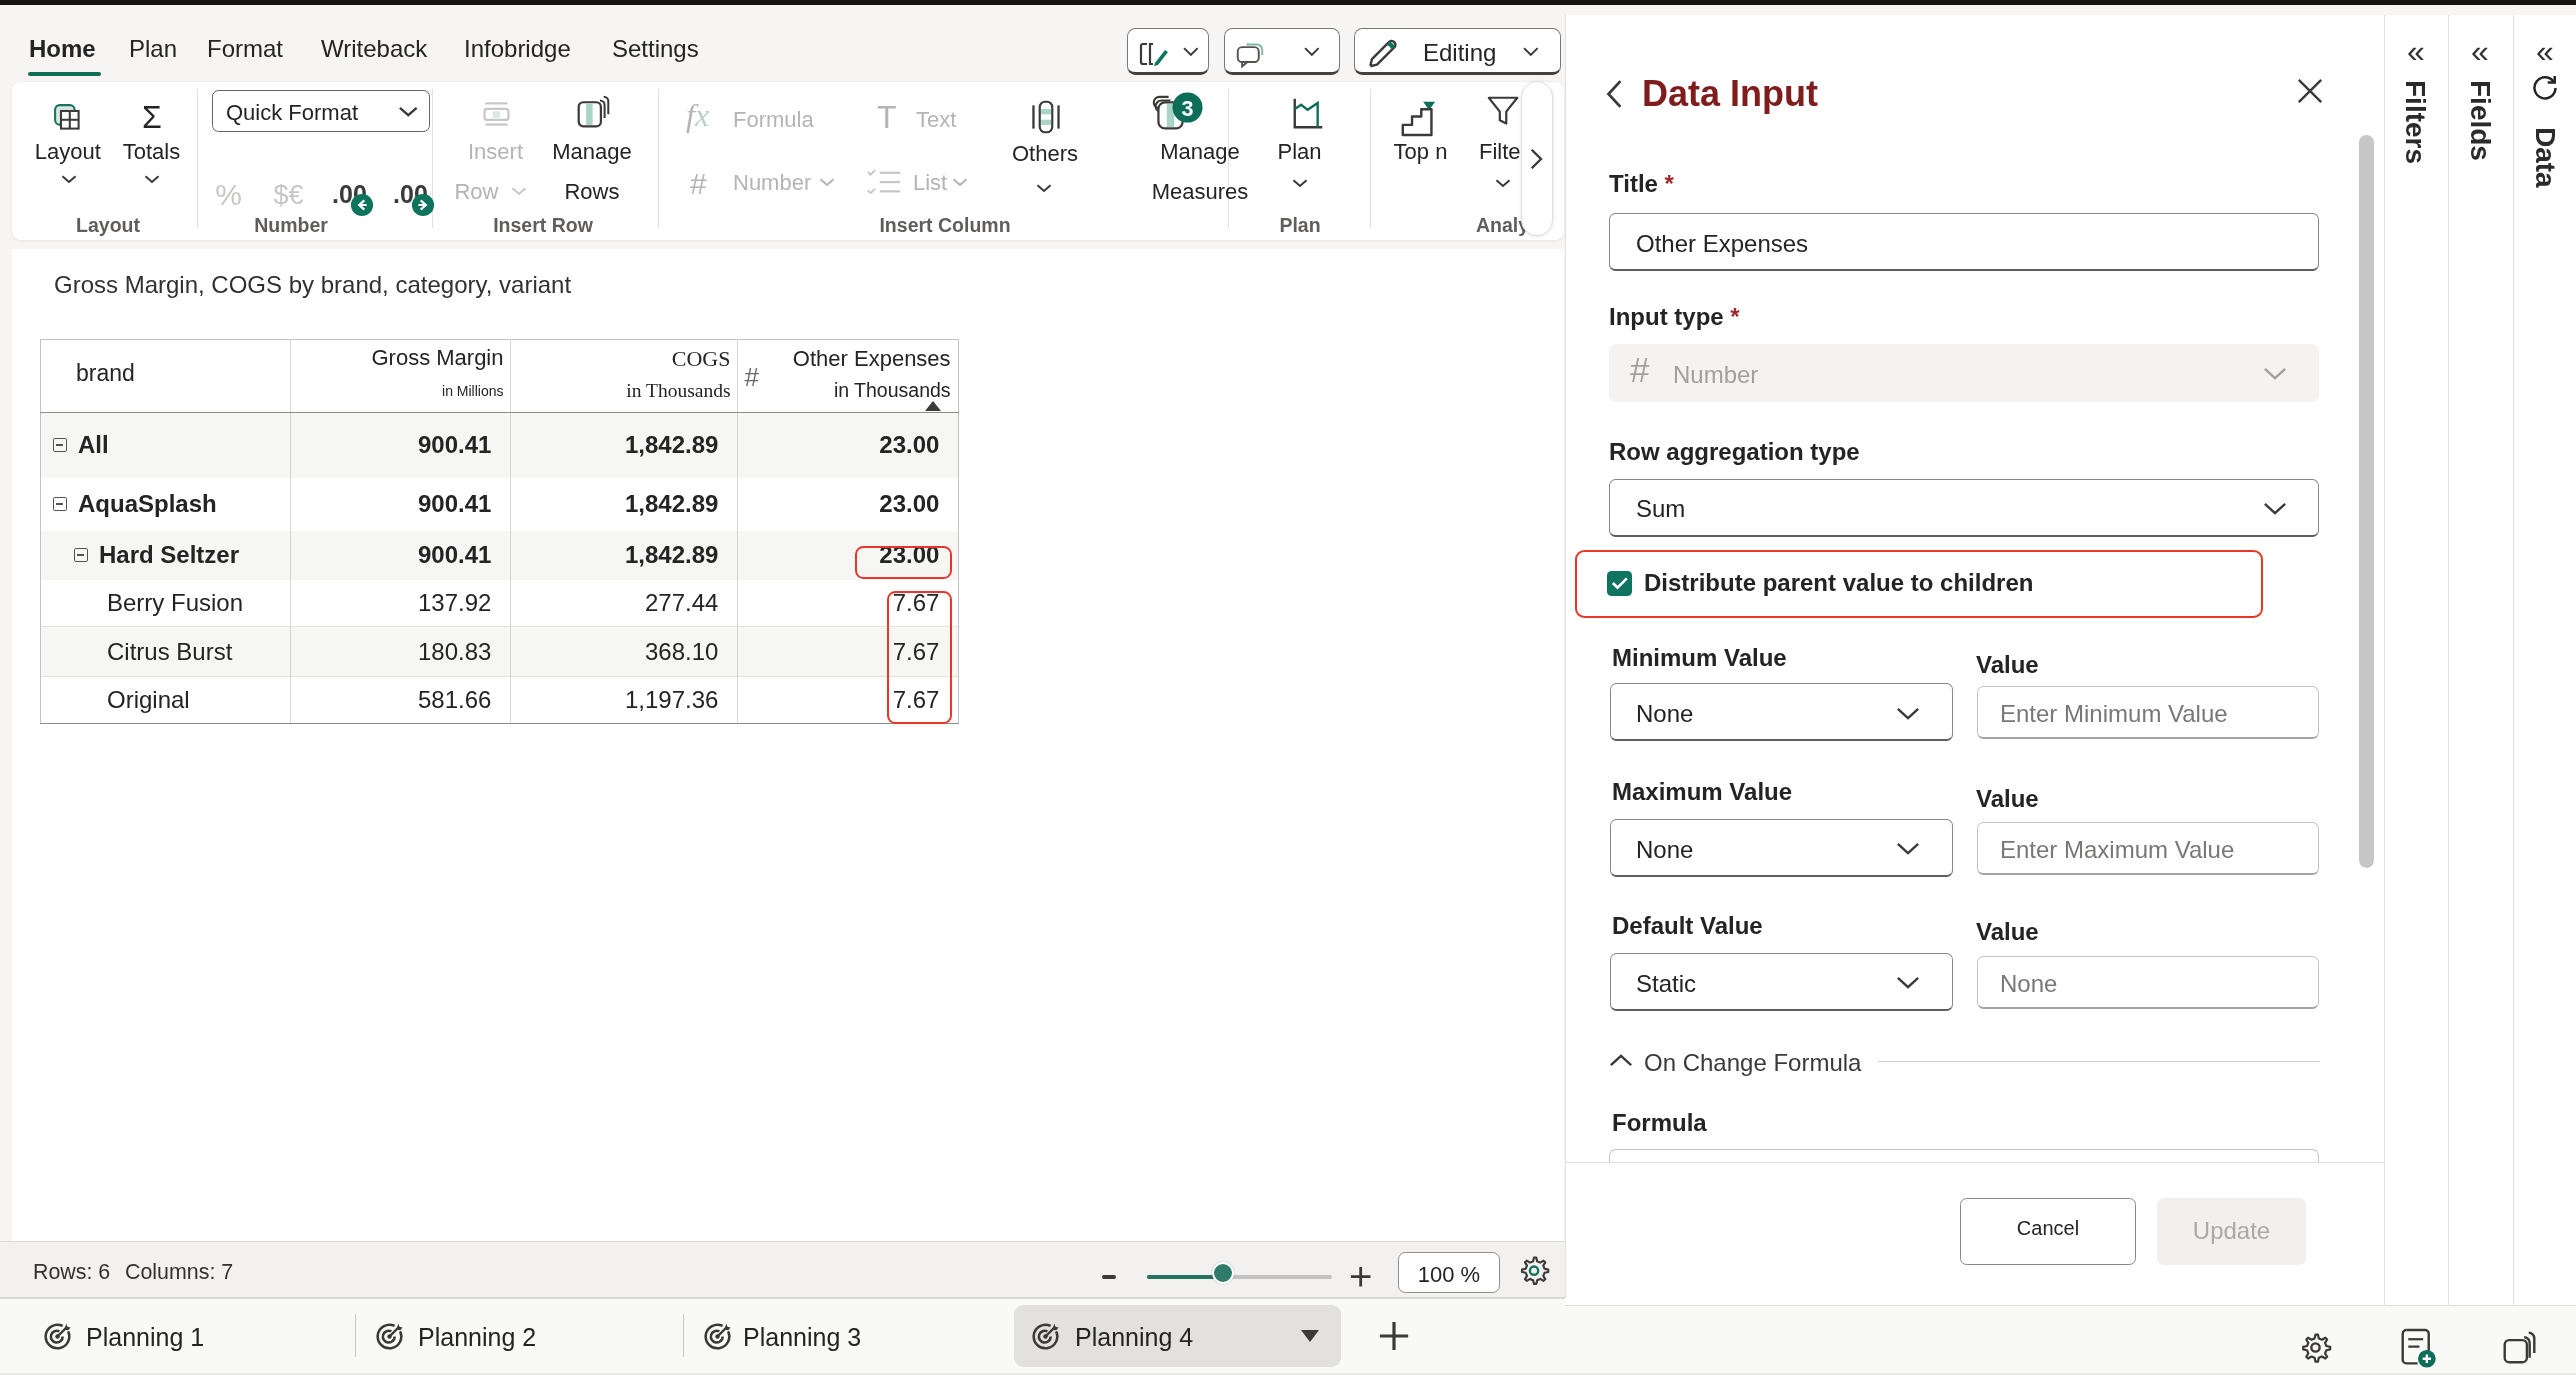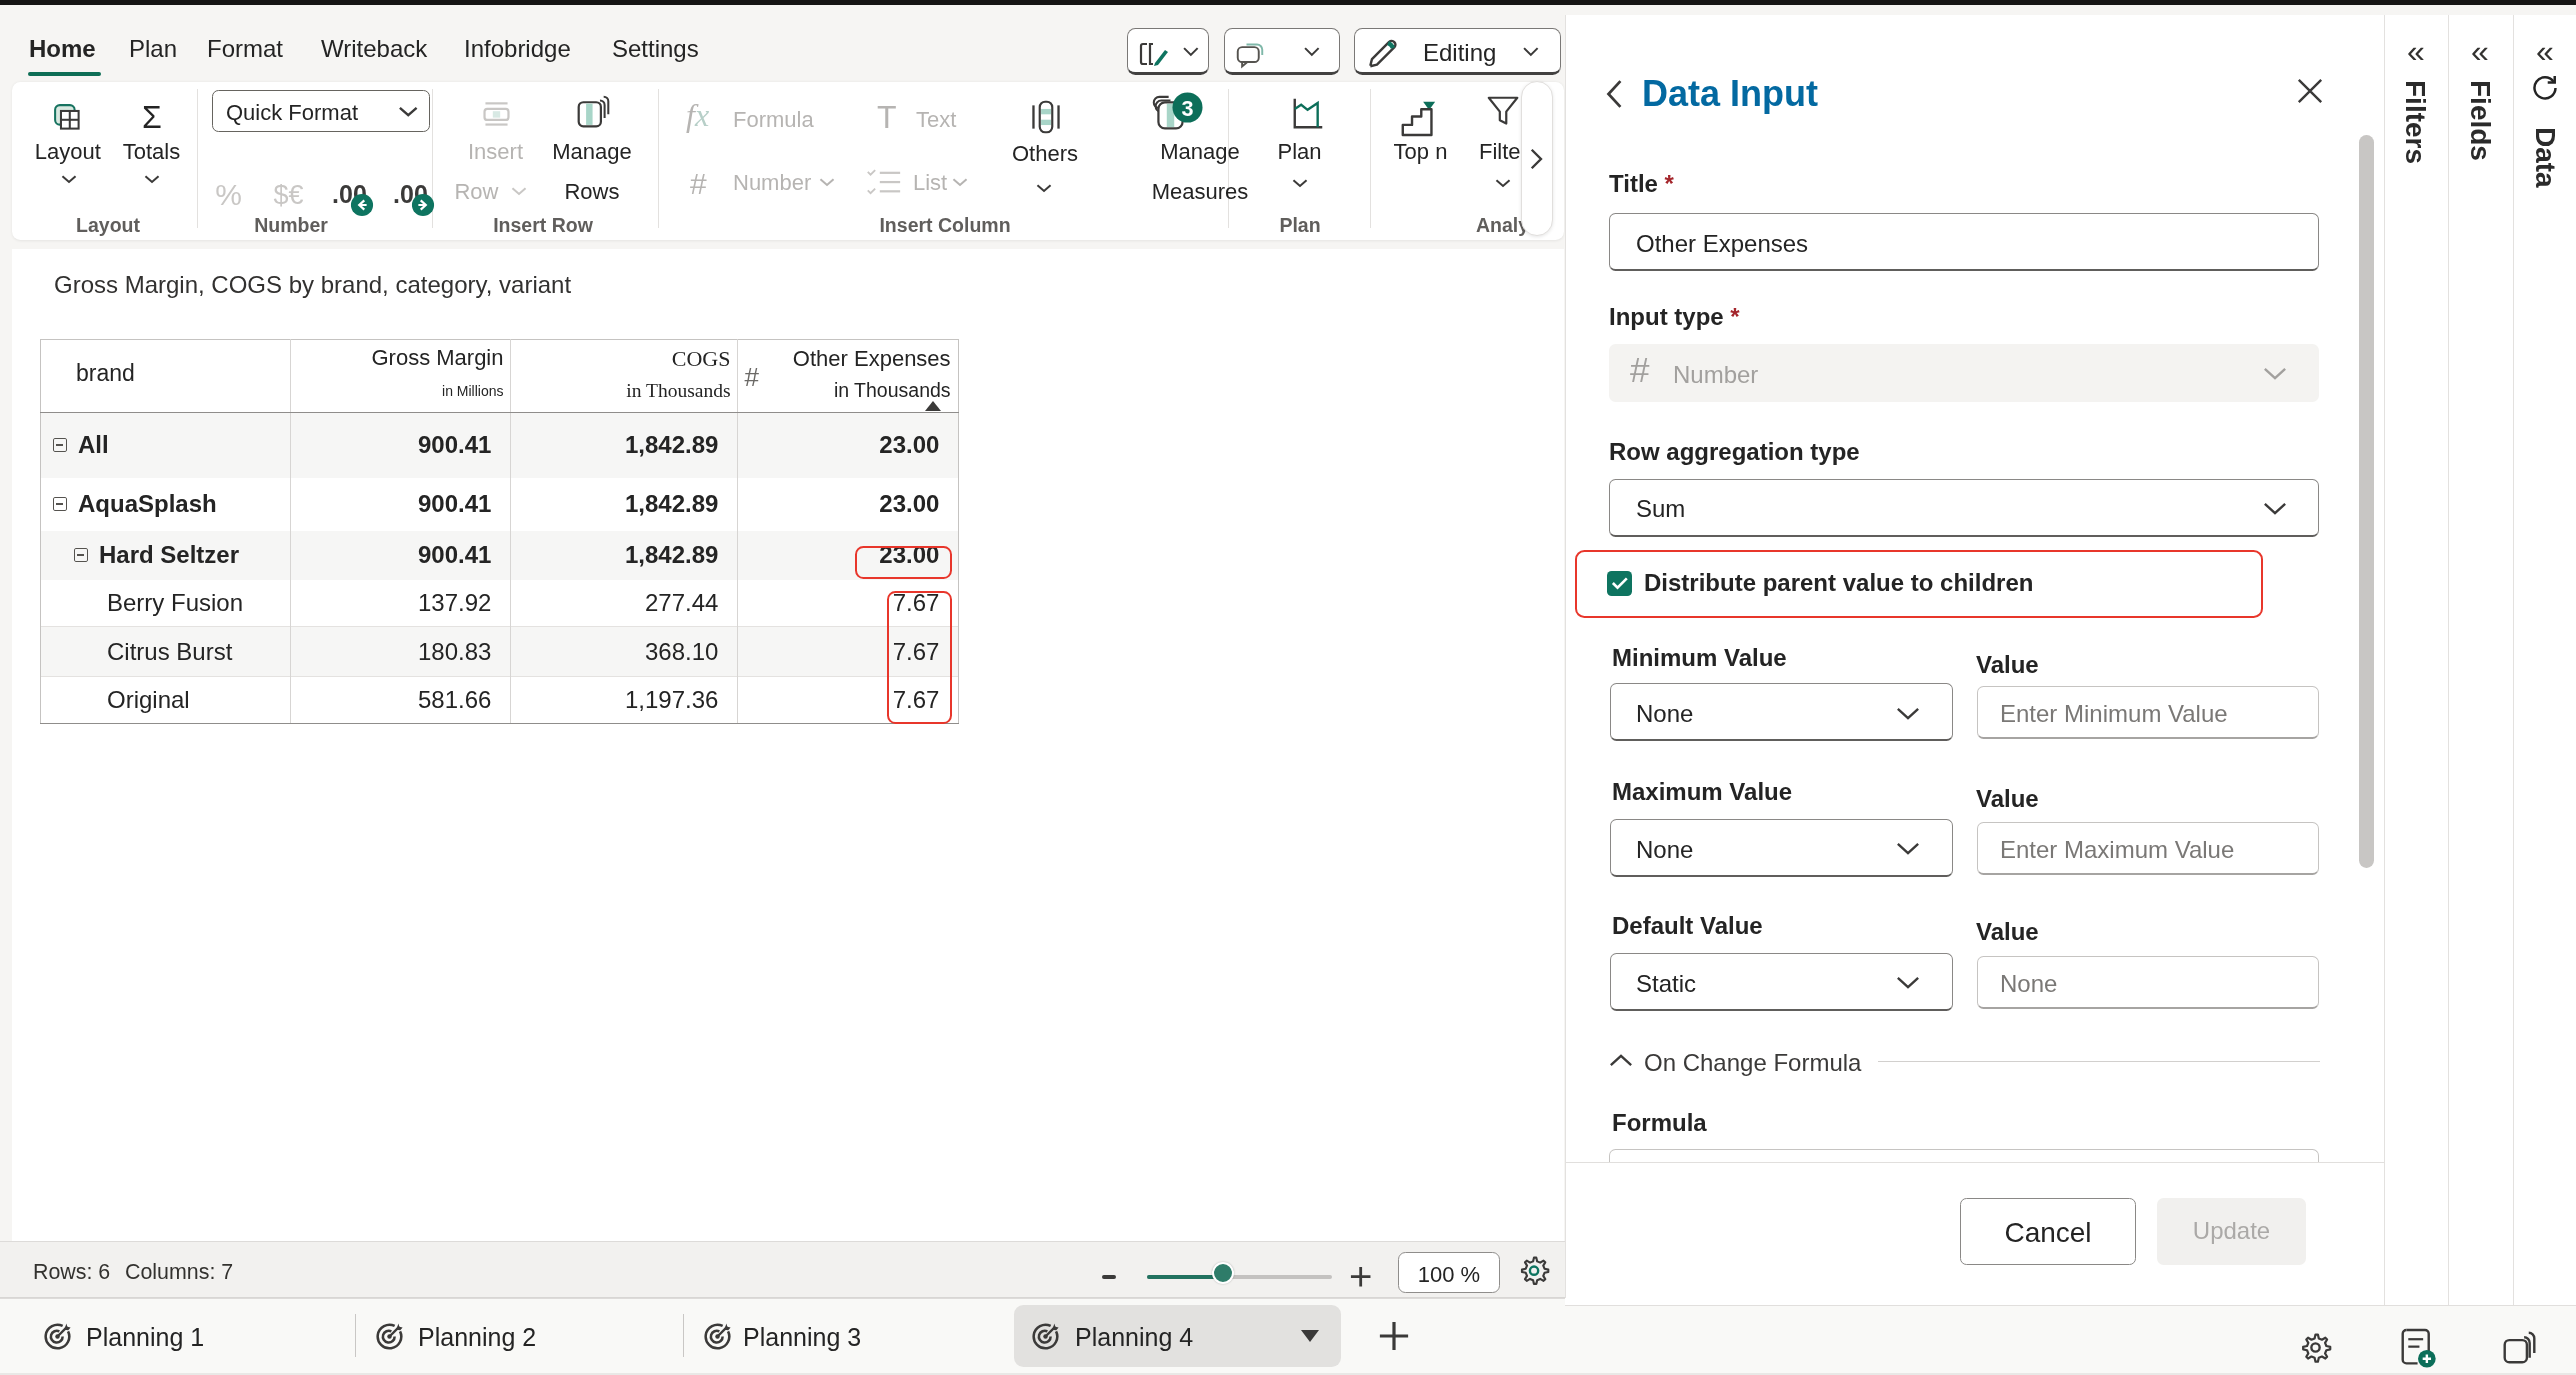--- a/index.html
+++ b/index.html
@@ -303,21 +303,21 @@
 <div class="abs" style="left:855px;top:546px;width:97px;height:33px;border:2.8px solid #e8362b;border-radius:8.4px;"></div>
 <div class="abs" style="left:887px;top:591px;width:65px;height:133px;border:2.8px solid #e8362b;border-radius:8.4px;"></div>
 </div>
 
 <div class="abs panel"></div>
 <div id="panelcontent">
 
   <svg class="abs" style="left:1603px;top:78px;" width="22" height="32" viewBox="0 0 24 34">
         <path d="M19 3 L6 17 L19 31" fill="none" stroke="#3b3a39" stroke-width="3"></path>
       </svg>
-  <div class="abs" style="left:1642px;top:73px;font-size:36px;font-weight:bold;color:#0369a1;">Data Input</div>
+  <div class="abs" style="left:1642px;top:73px;font-size:36px;font-weight:bold;color:#7f1d1d;">Data Input</div>
   <svg class="abs" style="left:2296px;top:77px;" width="28" height="28" viewBox="0 0 30 30">
         <path d="M3 3 L27 27 M27 3 L3 27" stroke="#3b3a39" stroke-width="2.6"></path>
       </svg>
 
   <div class="abs plabel" style="left:1609px;top:170px;">Title <span class="req">*</span></div>
   <div class="abs pinput" style="left:1609px;top:213px;width:710px;height:58px;"></div>
   <div class="abs" style="left:1636px;top:230px;font-size:24px;color:#242424;">Other Expenses</div>
 
   <div class="abs plabel" style="left:1609px;top:303px;">Input type <span class="req">*</span></div>
   <div class="abs" style="left:1609px;top:344px;width:710px;height:58px;background:#f4f3f1;border-radius:6.5px;"></div>
@@ -375,21 +375,21 @@
         <path d="M2 13 L13 3 L24 13" fill="none" stroke="#3b3a39" stroke-width="2.6"></path>
       </svg>
   <div class="abs" style="left:1644px;top:1049px;font-size:24px;color:#3b3a39;">On Change Formula</div>
   <div class="abs" style="left:1878px;top:1061px;width:442px;height:0.9px;background:#d2d0ce;"></div>
 
   <div class="abs plabel" style="left:1612px;top:1109px;">Formula</div>
   <div class="abs" style="left:1609px;top:1149px;width:710px;height:13px;border:1.4px solid #c6c4c2;border-bottom:none;border-radius:6.5px 6.5px 0 0;"></div>
 
   <div class="abs" style="left:1565px;top:1162px;width:819px;height:0.9px;background:#e1dfdd;"></div>
   <div class="abs pinput" style="left:1960px;top:1198px;width:176px;height:67px;border:1.4px solid #8a8886;"></div>
-  <div class="abs" style="left:1960px;top:1217px;width:176px;text-align:center;font-size:28px;color:#242424;">Cancel</div>
+  <div class="abs" style="left:1960px;top:1217px;width:176px;text-align:center;font-size:20px;color:#242424;">Cancel</div>
   <div class="abs" style="left:2157px;top:1198px;width:149px;height:67px;background:#f1f0ee;border-radius:6.5px;"></div>
   <div class="abs" style="left:2157px;top:1217px;width:149px;text-align:center;font-size:24px;color:#aba9a7;">Update</div>
 
   <div class="abs" style="left:2359px;top:135px;width:15px;height:733px;background:#c8c6c4;border-radius:7.4px;"></div>
 </div>
 
 <div class="abs strip" style="left:2385px;width:191px;"></div>
 <div class="abs pdiv" style="left:1565px;"></div>
 <div class="abs pdiv" style="left:2384px;"></div>
 <div class="abs pdiv" style="left:2448px;"></div>

